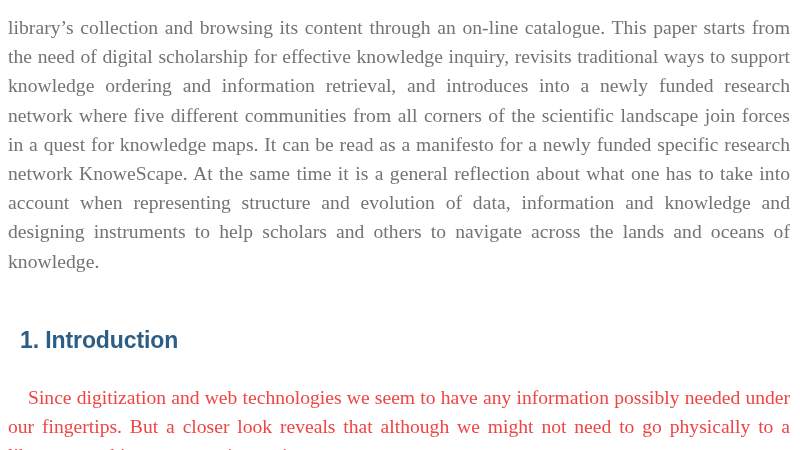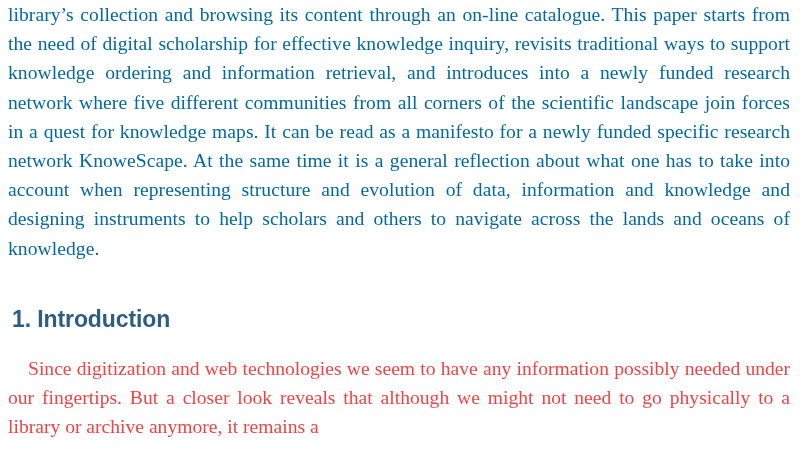--- a/index.html
+++ b/index.html
@@ -20,31 +20,31 @@
     height: 450px;
     box-sizing: border-box;
     padding: 0 10px 0 8px;
   }
   .abstract-body {
     font-family: "Liberation Serif", serif;
     font-size: 19.6px;
     line-height: 29.2px;
     text-align: justify;
     text-justify: inter-word;
-    color: #0369a1;
+    color: #737373;
     letter-spacing: 0.05px;
     margin: 0;
-    padding-top: 0px;
+    padding-top: 13px;
   }
   .section-heading {
     font-family: "Liberation Sans", sans-serif;
     font-size: 23px;
     font-weight: bold;
     color: #2c5d84;
-    margin: 4px;
+    margin: 12px;
     padding-top: 39px;
     padding-bottom: 0;
     letter-spacing: -0.1px;
   }
   .intro-body {
     font-family: "Liberation Serif", serif;
     font-size: 19.6px;
     line-height: 29.2px;
     text-align: justify;
     text-justify: inter-word;

